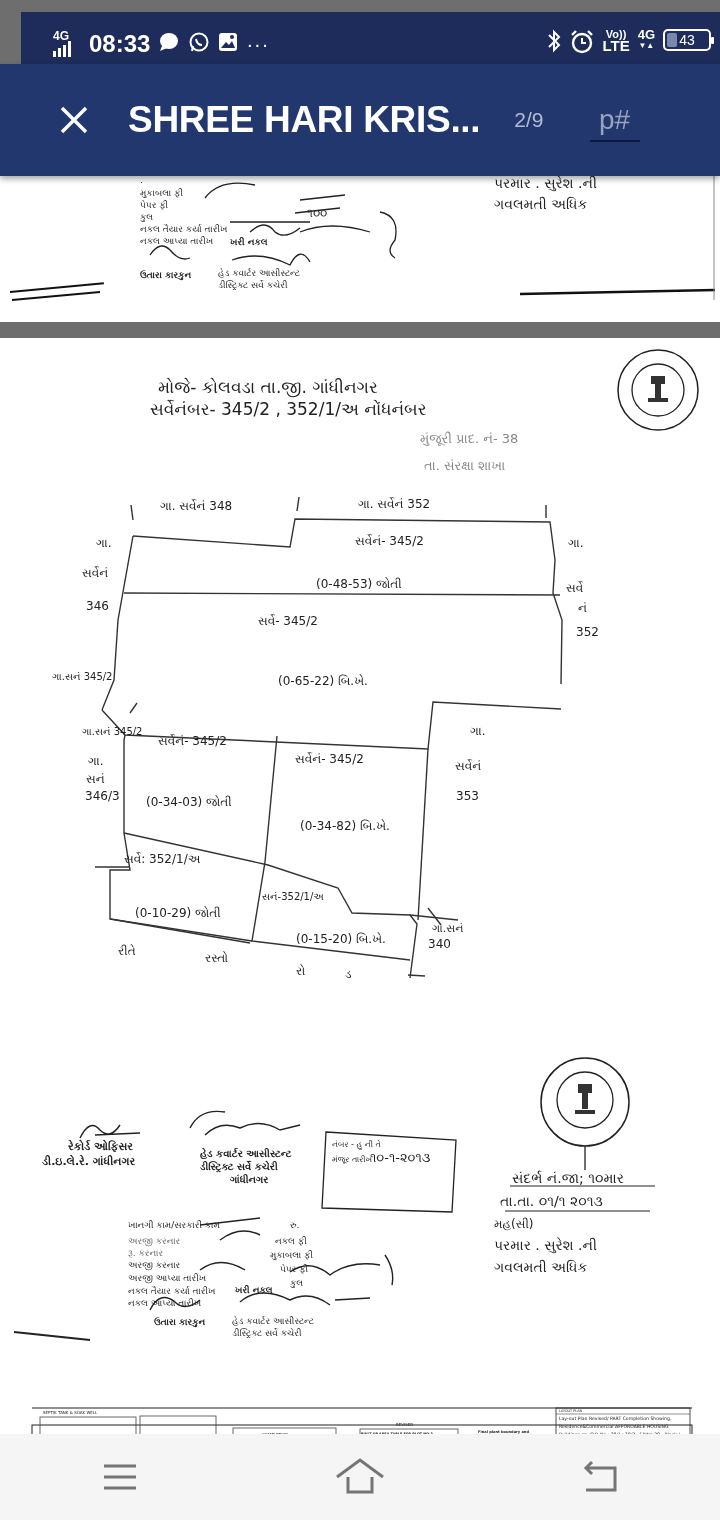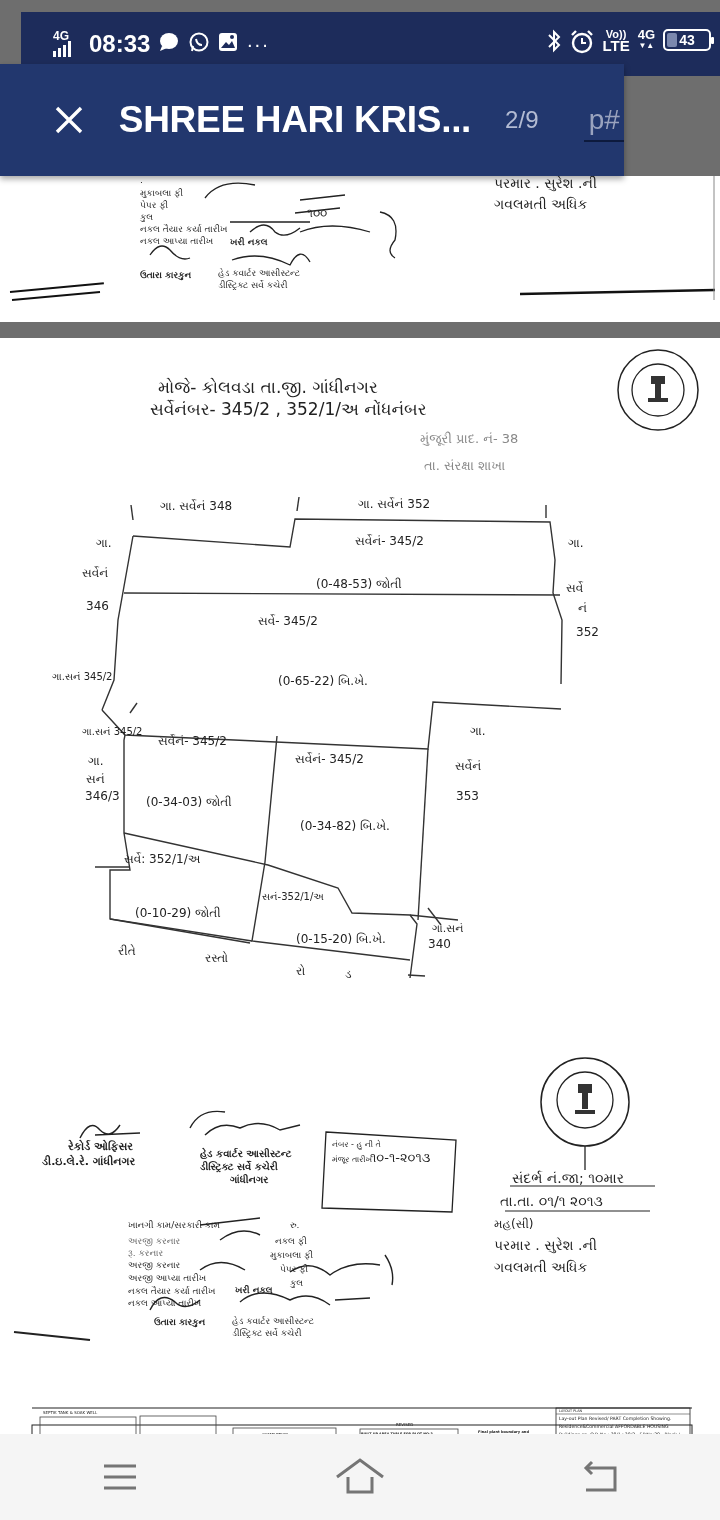--- a/index.html
+++ b/index.html
@@ -8,29 +8,29 @@
   .sb-left { display: flex; align-items: center; gap: 8px; }
   .sb-right { margin-left: auto; display: flex; align-items: flex-start; gap: 8px; }
   .sig { display: flex; flex-direction: column; align-items: flex-start; position: relative; width: 28px; height: 30px; }
   .sig .g { font-size: 12px; font-weight: bold; position: absolute; top: 0; left: 0; }
   .sig .bars { position: absolute; bottom: 2px; left: 0; display: flex; gap: 2px; align-items: flex-end; }
   .sig .bars i { display: block; width: 3px; background: #fff; }
   .time { font-size: 24px; font-weight: bold; }
   .sb-icon { font-size: 20px; }
   .dots { font-size: 20px; letter-spacing: 1px; }
   .volte { font-size: 11px; line-height: 11px; font-weight: bold; text-align: center; }
-  .battery { width: 48px; height: 22px; border: 2px solid #fff; border-radius: 5px; position: relative; display: flex; align-items: center; justify-content: center; font-size: 14px; font-weight: bold; }
+  .battery { width: 48px; height: 22px; border: 2px solid #fff; border-radius: 5px; position: relative; display: flex; align-items: center; justify-content: center; font-size: 14px; font-weight: normal; }
   .battery::after { content: ""; position: absolute; right: -5px; top: 6px; width: 3px; height: 7px; background: #fff; border-radius: 1px; }
   .battery .fill { position: absolute; left: 2px; top: 2px; bottom: 2px; width: 10px; background: #7b88ad; border-radius: 2px; }
   .battery span { position: relative; }
 
-  .appbar { position: absolute; top: 64px; left: 0; width: 624px; height: 112px; background: #22376e; color: #fff; display: flex; align-items: center; box-shadow: 0 3px 6px rgba(0,0,0,0.35); z-index: 5; }
+  .appbar { position: absolute; top: 64px; left: 0; width: 720px; height: 112px; background: #22376e; color: #fff; display: flex; align-items: center; box-shadow: 0 3px 6px rgba(0,0,0,0.35); z-index: 5; }
   .close-btn { width: 44px; height: 44px; margin-left: 52px; display: flex; align-items: center; justify-content: center; cursor: pointer; }
   .title { margin-left: 32px; font-size: 37px; font-weight: bold; white-space: nowrap; letter-spacing: -0.3px; }
-  .pager { margin-left: 34px; font-size: 24px; color: #b3bbd3; }
+  .pager { margin-left: 34px; font-size: 21px; color: #b3bbd3; }
   .pagebox { margin-left: 46px; width: 50px; border-bottom: 2px solid #0d1a3d; text-align: center; font-size: 28px; color: #9aa3be; padding-bottom: 4px; margin-top: 6px; }
 
   .page { position: absolute; left: 0; width: 720px; background: #fff; overflow: hidden; }
   .page svg { position: absolute; left: 0; top: 0; }
   .hw { font-family: "DejaVu Sans", sans-serif; fill: #222; }
 
   .navbar { position: absolute; top: 1434px; left: 0; width: 720px; height: 86px; background: #f5f5f5; display: flex; align-items: center; justify-content: space-around; }
   .nav-btn { width: 60px; height: 60px; display: flex; align-items: center; justify-content: center; cursor: pointer; }
 </style>
 </head>

